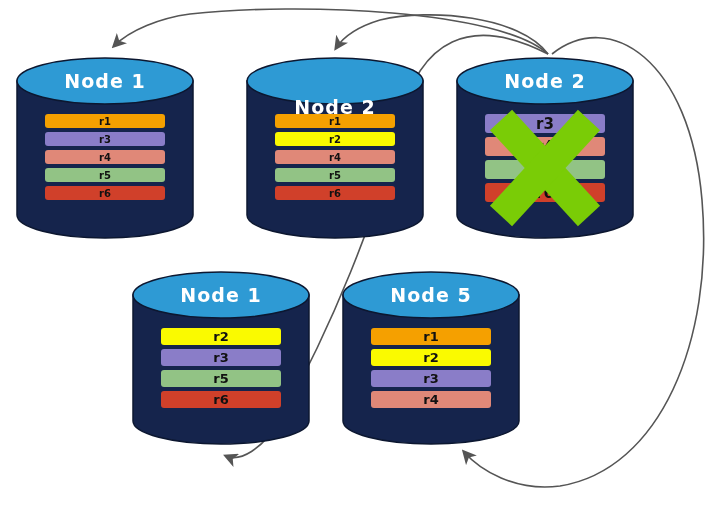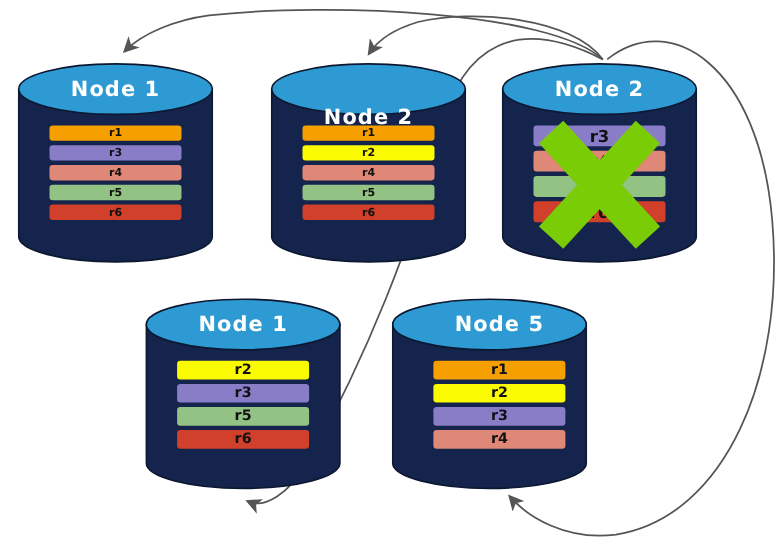--- a/index.html
+++ b/index.html
@@ -98,21 +98,21 @@
           <ellipse cx="89" cy="25" rx="88" ry="23" fill="#2E9AD4" stroke="#0C1730" stroke-width="1.5"></ellipse>
         </svg>
         <div class="node-title" style="top: 14px; font-size: 19px;">Node  1</div>
         <div class="bars" style="top: 58px;">
           <div class="bar" style="background: rgb(250, 250, 0); width: 120px; height: 17px; font-size: 13px; margin-bottom: 4px;">r2</div>
           <div class="bar" style="background: rgb(138, 125, 200); width: 120px; height: 17px; font-size: 13px; margin-bottom: 4px;">r3</div>
           <div class="bar" style="background: rgb(146, 195, 133); width: 120px; height: 17px; font-size: 13px; margin-bottom: 4px;">r5</div>
           <div class="bar" style="background: rgb(208, 64, 42); width: 120px; height: 17px; font-size: 13px; margin-bottom: 0px;">r6</div>
         </div>
       </div>
-      <div class="node" style="left: 356px; top: 270px; width: 178px; height: 176px; padding-left: 18px;">
+      <div class="node" style="left: 342px; top: 270px; width: 178px; height: 176px;">
         <svg class="cyl-svg" width="178" height="176" viewBox="0 0 178 176">
           <path d="M 1 25 L 1 151 A 88 23 0 0 0 177 151 L 177 25 Z" fill="#15244C" stroke="#0C1730" stroke-width="1.5"></path>
           <ellipse cx="89" cy="25" rx="88" ry="23" fill="#2E9AD4" stroke="#0C1730" stroke-width="1.5"></ellipse>
         </svg>
         <div class="node-title" style="top: 14px; font-size: 19px;">Node  5</div>
         <div class="bars" style="top: 58px;">
           <div class="bar" style="background: rgb(245, 160, 0); width: 120px; height: 17px; font-size: 13px; margin-bottom: 4px;">r1</div>
           <div class="bar" style="background: rgb(250, 250, 0); width: 120px; height: 17px; font-size: 13px; margin-bottom: 4px;">r2</div>
           <div class="bar" style="background: rgb(138, 125, 200); width: 120px; height: 17px; font-size: 13px; margin-bottom: 4px;">r3</div>
           <div class="bar" style="background: rgb(224, 136, 120); width: 120px; height: 17px; font-size: 13px; margin-bottom: 0px;">r4</div>

